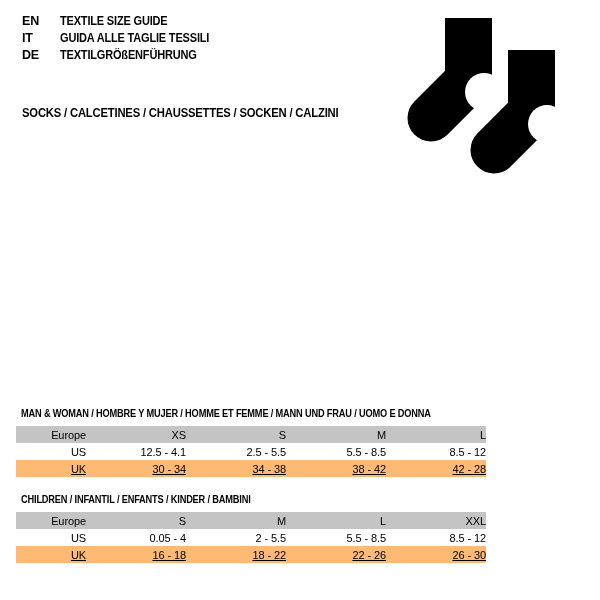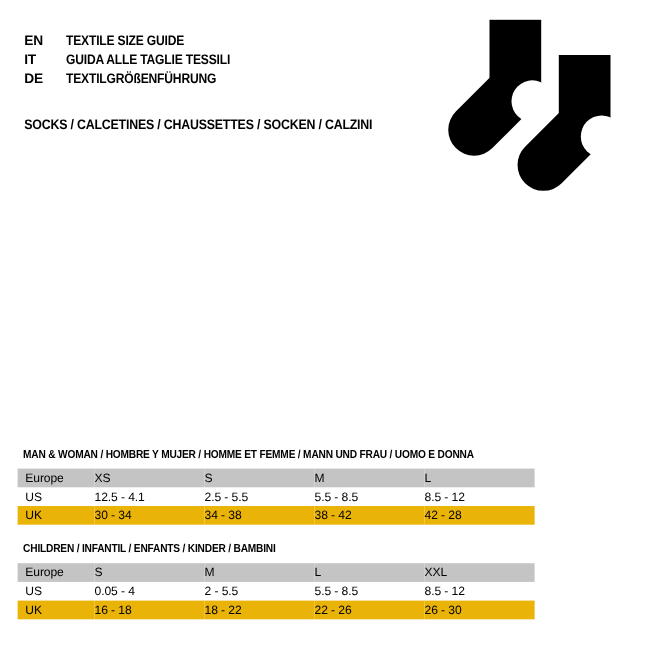--- a/index.html
+++ b/index.html
@@ -4,21 +4,21 @@
 <style>
   html,body{margin:0;padding:0;}
   body{
     width:600px;height:600px;background:#ffffff;color:#000;
     font-family:"Liberation Sans",sans-serif;
     -webkit-font-smoothing:antialiased;
   }
   .page{position:relative;width:600px;height:600px;overflow:hidden;background:#fff;}
 
   
-  .lang-list{position:absolute;left:22px;top:28px;}
+  .lang-list{position:absolute;left:22px;top:12px;}
   .lang-row{display:flex;height:17px;align-items:center;}
   .lang-code{
     width:38px;font-weight:bold;font-size:12.5px;letter-spacing:-0.2px;flex:0 0 38px;
   }
   .lang-label{
     font-weight:bold;font-size:12.5px;letter-spacing:-0.2px;white-space:nowrap;
     display:inline-block;transform:scaleX(.88);transform-origin:0 50%;
   }
 
   
@@ -36,25 +36,25 @@
   .section-children{top:493px;}
   .tbl-title{
     margin:0 0 7px 5px;font-size:10.5px;font-weight:bold;letter-spacing:-0.2px;
     white-space:nowrap;transform:scaleX(.88);transform-origin:0 50%;
   }
   table.size-table{
     border-collapse:collapse;width:470px;table-layout:fixed;
     font-size:11px;letter-spacing:-0.1px;
   }
   table.size-table th, table.size-table td{
-    font-weight:normal;height:17px;padding:0;text-align:left;vertical-align:middle;
+    font-weight:normal;height:17px;padding:0;text-align:right;vertical-align:middle;
   }
-  table.size-table th.c0, table.size-table td.c0{text-align:left;padding-left:7px;}
+  table.size-table th.c0, table.size-table td.c0{text-align:right;padding-left:7px;}
   table.size-table thead tr{background:#c4c4c4;}
-  table.size-table tbody tr.row-uk{background:#eab308;}
+  table.size-table tbody tr.row-uk{background:#fdba74;text-decoration:underline;}
 </style>
 </head>
 <body>
 
 <div class="page">
 
   <div class="lang-list">
     <div class="lang-row">
       <span class="lang-code">EN</span>
       <span class="lang-label">TEXTILE SIZE GUIDE</span>

